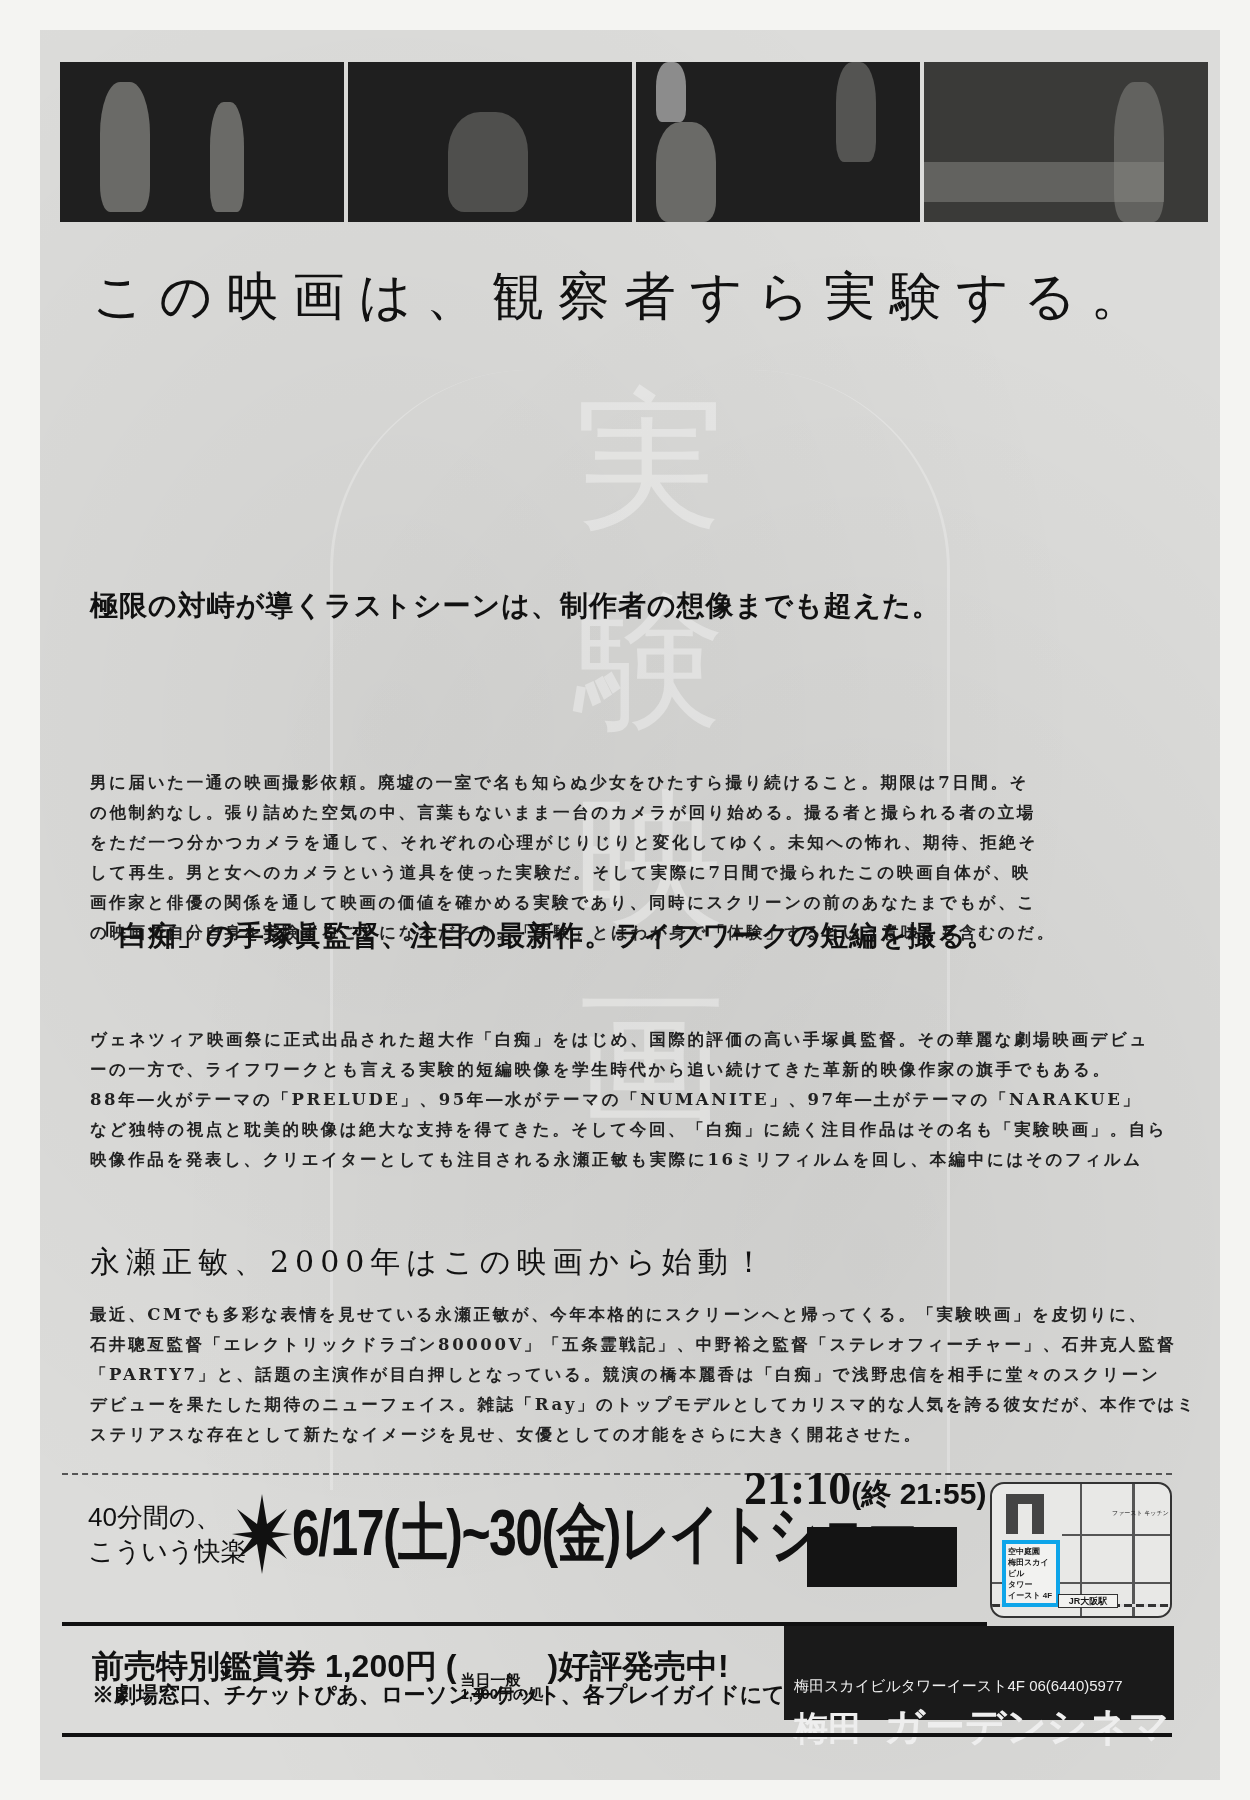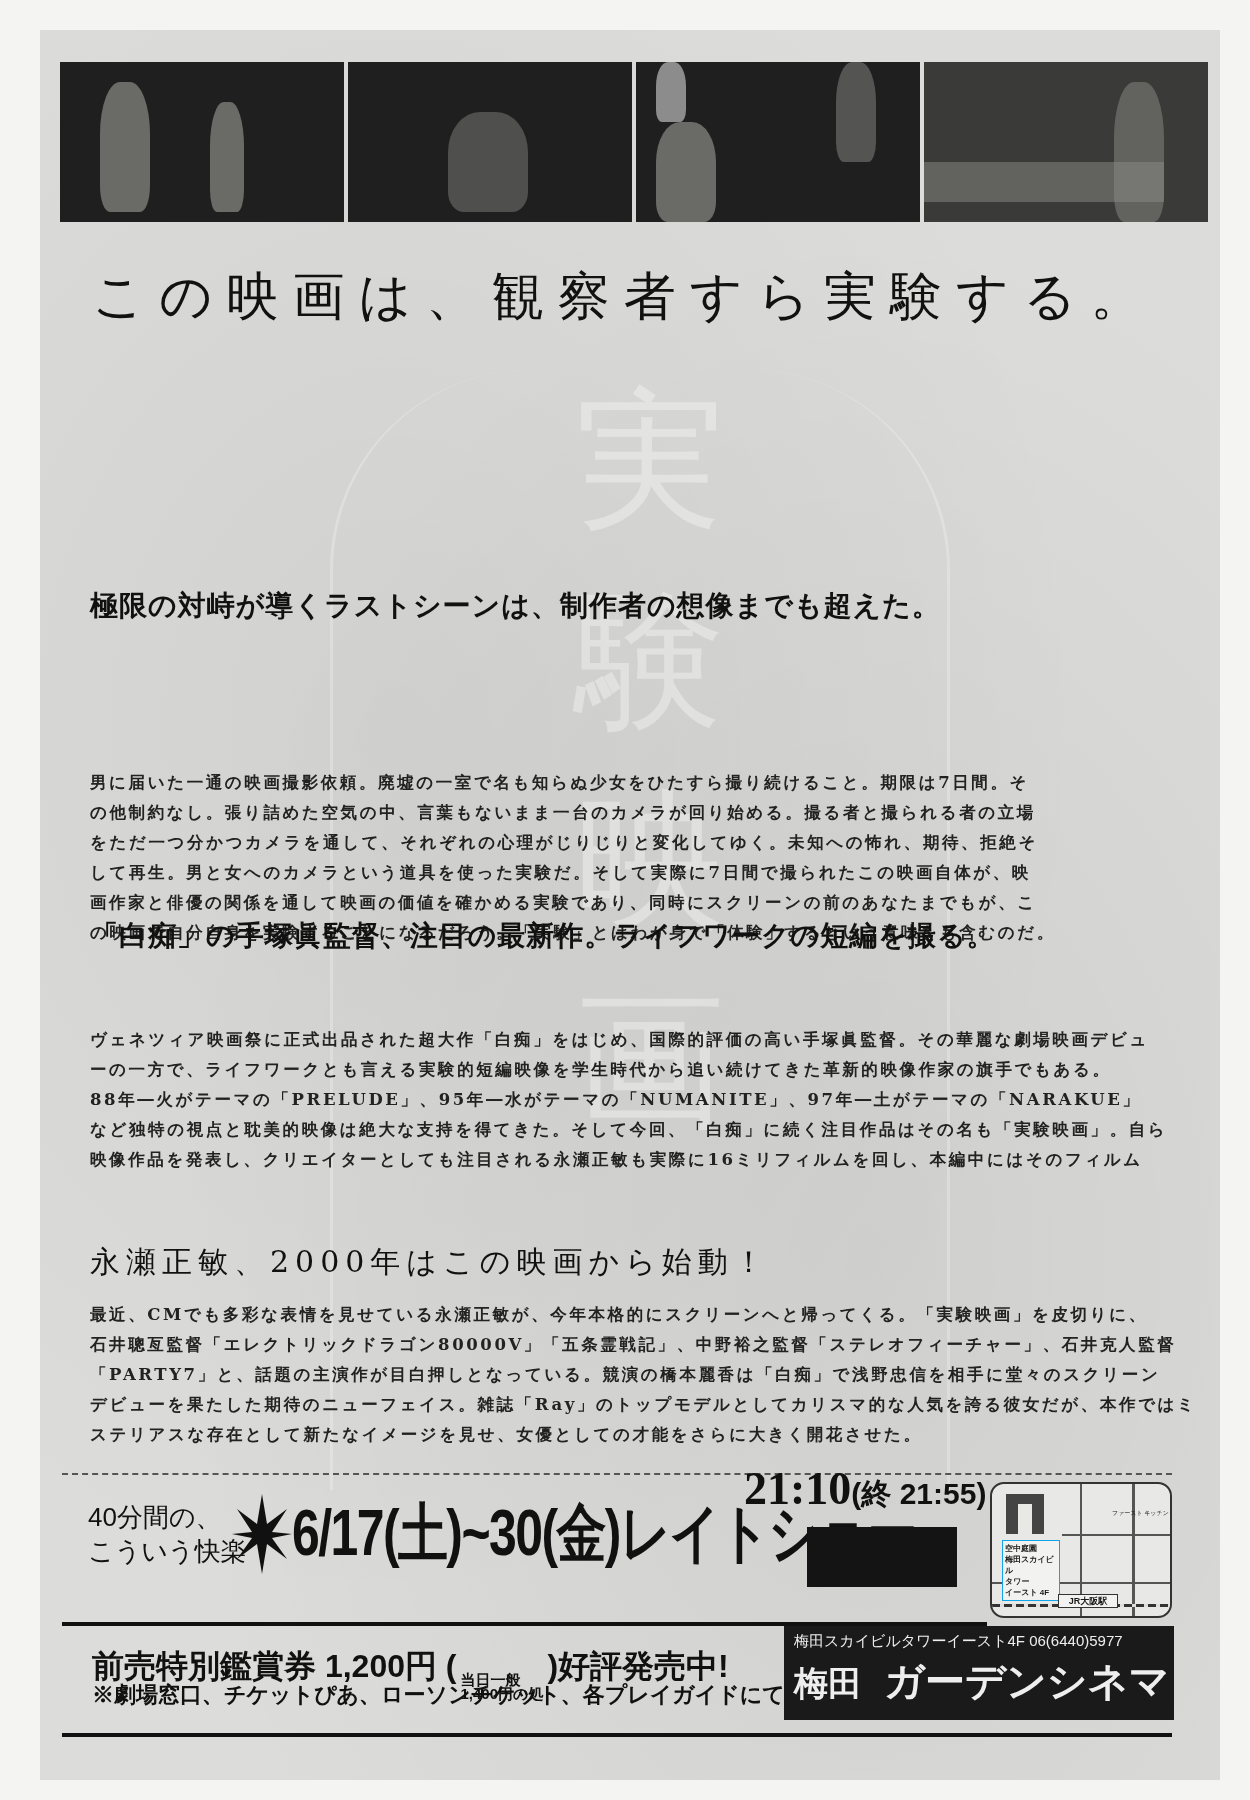--- a/index.html
+++ b/index.html
@@ -58,31 +58,31 @@
     font-size: 26px; line-height: 34px; color: #111; }
   .star { position: absolute; left: 232px; top: 1494px; width: 60px; height: 80px; }
   .dates { position: absolute; left: 292px; top: 1490px; font-family: "Liberation Sans", sans-serif; font-weight: bold;
     font-size: 64px; color: #111; letter-spacing: -2px; transform: scaleX(0.78); transform-origin: left top; white-space: nowrap; }
   .time { position: absolute; left: 744px; top: 1462px; font-family: "Liberation Serif", serif; font-weight: bold; font-size: 46px; color: #111; white-space: nowrap; }
   .time .end { font-family: "Liberation Sans", sans-serif; font-size: 30px; }
   .black-bar { position: absolute; left: 807px; top: 1527px; width: 150px; height: 60px; background: #141414; }
   .map { position: absolute; left: 990px; top: 1482px; width: 182px; height: 136px; border: 2px solid #333; border-radius: 14px; background: #e8e8e6; overflow: hidden; }
   .map .bld { position: absolute; left: 14px; top: 10px; width: 38px; height: 40px; background: #444; }
   .map .bld-in { position: absolute; left: 26px; top: 20px; width: 14px; height: 30px; background: #e8e8e6; }
-  .map .lbl { position: absolute; left: 10px; top: 56px; width: 58px; border: 1px solid #0ea5e9; font-family: "Liberation Sans", sans-serif; font-size: 8px; line-height: 11px; font-weight: bold; padding: 2px; background: #f2f2f0; }
+  .map .lbl { position: absolute; left: 10px; top: 56px; width: 58px; border: 4px solid #0ea5e9; font-family: "Liberation Sans", sans-serif; font-size: 8px; line-height: 11px; font-weight: bold; padding: 2px; background: #f2f2f0; }
   .map .road { position: absolute; background: #555; }
   .map .station { position: absolute; left: 66px; top: 110px; width: 60px; height: 14px; border: 1px solid #333; background: #f2f2f0; font-family: "Liberation Sans", sans-serif; font-size: 9px; font-weight: bold; text-align: center; line-height: 12px; }
   .map .hq { position: absolute; left: 120px; top: 26px; font-family: "Liberation Sans", sans-serif; font-size: 6px; line-height: 7px; }
 
   .rule-thick { position: absolute; left: 62px; top: 1622px; width: 925px; border-top: 4px solid #111; }
   .price { position: absolute; left: 92px; top: 1636px; font-family: "Liberation Sans", sans-serif; font-weight: bold; font-size: 32px; color: #111; white-space: nowrap; }
   .price .small { display: inline-block; font-size: 15px; line-height: 14px; vertical-align: middle; text-align: left; padding: 0 4px; margin-top: 37px; }
   .sales { position: absolute; left: 92px; top: 1680px; font-family: "Liberation Sans", sans-serif; font-weight: bold; font-size: 22px; color: #111; white-space: nowrap; }
   .theater { position: absolute; left: 784px; top: 1626px; width: 390px; height: 94px; background: #1a1a1a; color: #eee; padding: 4px 10px; }
-  .theater .addr { font-family: "Liberation Sans", sans-serif; font-size: 15px; line-height: 22px; white-space: nowrap; }
+  .theater .addr { font-family: "Liberation Sans", sans-serif; font-size: 15px; line-height: 22px; white-space: nowrap; margin-top: 45px; }
   .theater .name { font-family: "Liberation Sans", sans-serif; font-weight: bold; font-size: 40px; line-height: 58px; white-space: nowrap; }
   .theater .name .pre { font-size: 34px; margin-right: 22px; }
   .rule-bottom { position: absolute; left: 62px; top: 1733px; width: 1110px; border-top: 4px solid #111; }
 </style>
 </head>
 <body>
 
 <div class="paper"></div>
 
 <div class="photo-strip">

